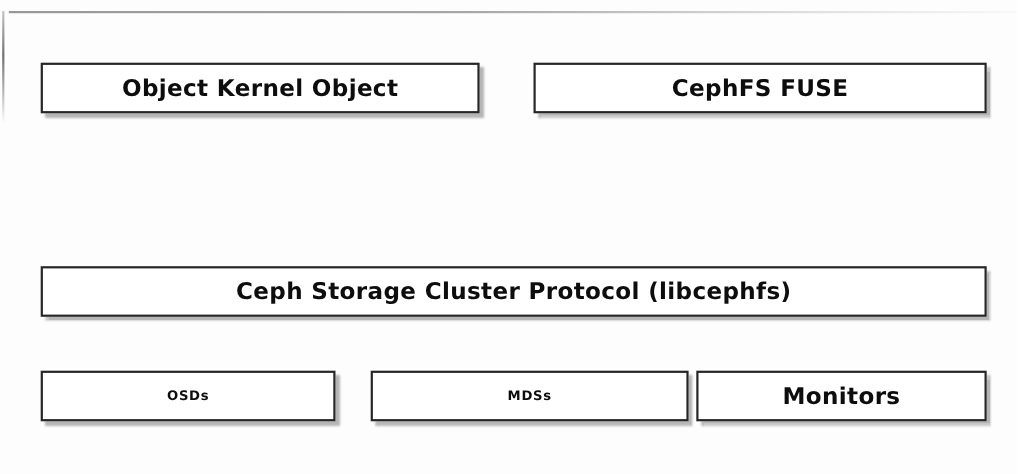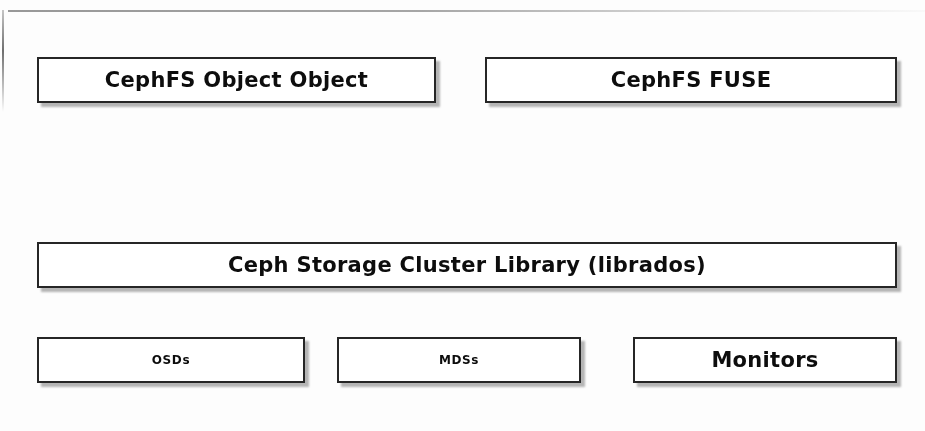--- a/index.html
+++ b/index.html
@@ -49,42 +49,42 @@
     color: var(--text, #0d0d0d);
     white-space: nowrap;
   }
   .lbl.small { font-size: 12px; letter-spacing: 0.6px; }
 
   .box-kernel   { left: 37px;  top: 57px;  width: 399px; height: 46px; }
   .box-fuse     { left: 485px; top: 57px;  width: 412px; height: 46px; }
   .box-library  { left: 37px;  top: 148px; width: 860px; height: 46px; }
   .box-protocol { left: 37px;  top: 242px; width: 860px; height: 46px; }
   .box-osds     { left: 37px;  top: 337px; width: 268px; height: 46px; }
-  .box-mdss     { left: 337px; top: 337px; width: 244px; height: 46px; }
+  .box-mdss     { left: 337px; top: 337px; width: 289px; height: 46px; }
   .box-monitors { left: 633px; top: 337px; width: 264px; height: 46px; text-align: center; }
 </style>
 </head>
 <body>
 
 <div class="screen">
 
   <div class="top-edge"></div>
   <div class="left-edge"></div>
 
   <div class="box box-kernel">
-    <span class="lbl">CephFS Object Object</span>
+    <span class="lbl">Object Kernel Object</span>
   </div>
 
   <div class="box box-fuse">
     <span class="lbl">CephFS FUSE</span>
   </div>
 
 
   <div class="box box-protocol">
-    <span class="lbl">Ceph Storage Cluster Library (librados)</span>
+    <span class="lbl">Ceph Storage Cluster Protocol (libcephfs)</span>
   </div>
 
   <div class="box box-osds">
     <span class="lbl small">OSDs</span>
   </div>
 
   <div class="box box-mdss">
     <span class="lbl small">MDSs</span>
   </div>
 

